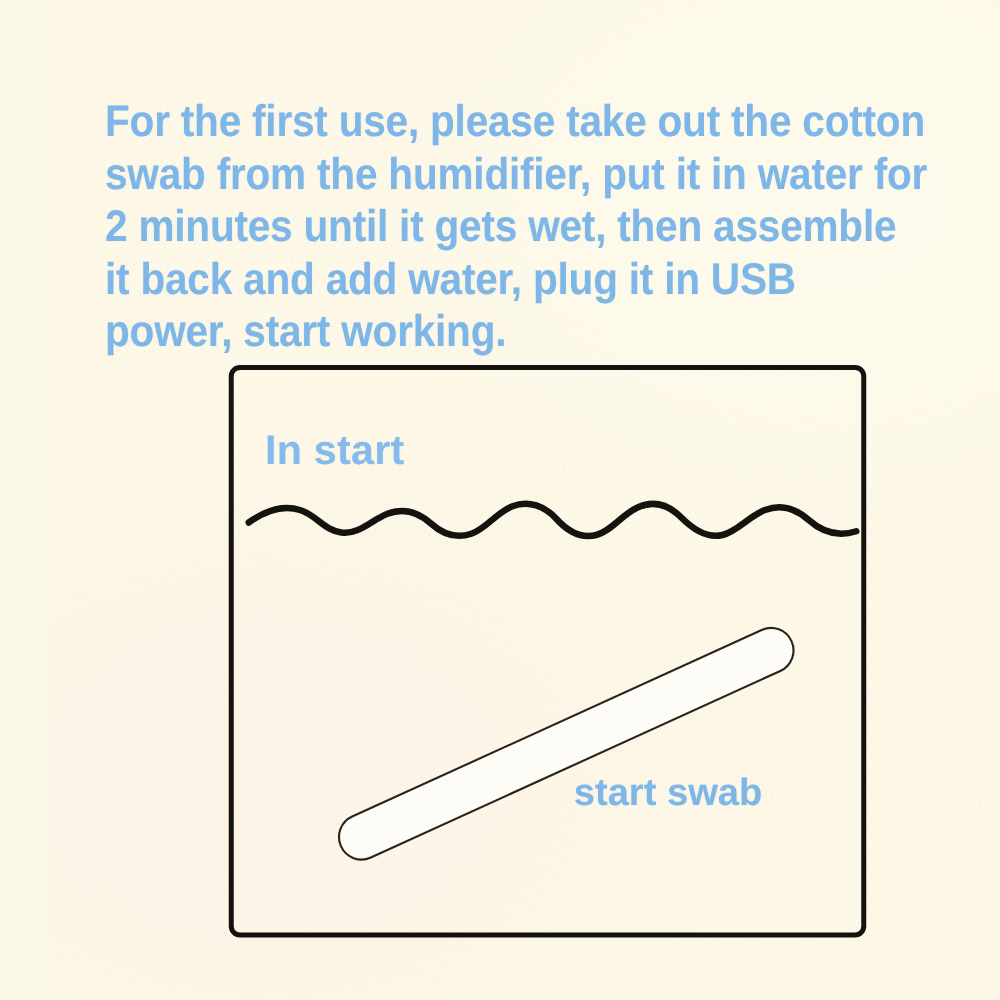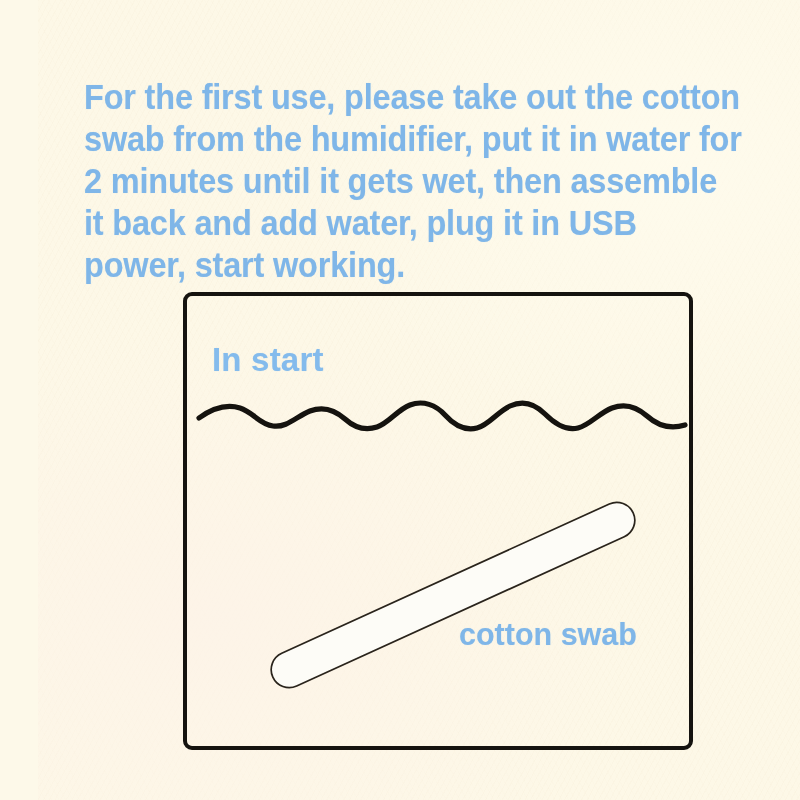--- a/index.html
+++ b/index.html
@@ -132,15 +132,15 @@
              C 432,17 444,21 454,30
              C 464,39 476,44 492,39" fill="none" stroke="#15130f" stroke-width="5.2" stroke-linecap="round" stroke-linejoin="round"></path>
   </svg>
 
   <svg id="cotton-swab" viewBox="0 0 420 230">
     <g transform="rotate(-24.5 210 115)">
       <rect x="12" y="97" width="396" height="36" rx="18" ry="18" fill="#fdfcf7" stroke="#2a241c" stroke-width="1.7"></rect>
     </g>
   </svg>
 
-  <div id="label-cotton-swab">cotton swab</div>
+  <div id="label-cotton-swab">start swab</div>
 
 </div>
 
 </body></html>

